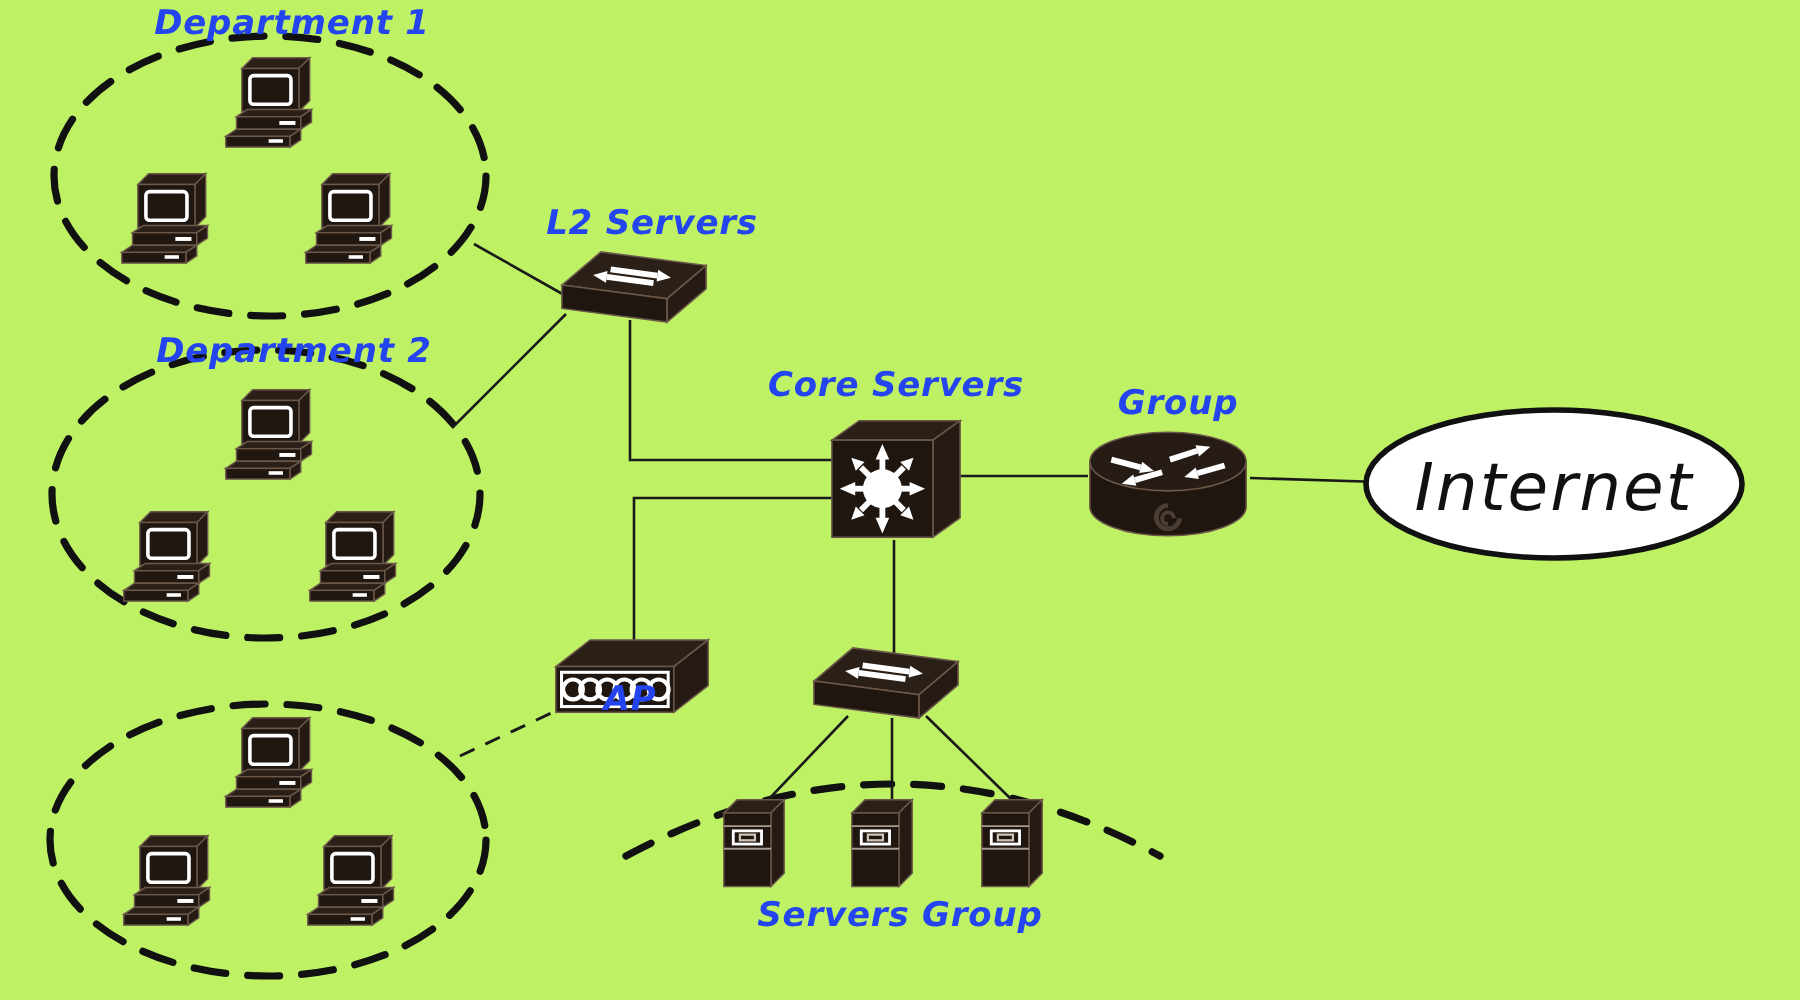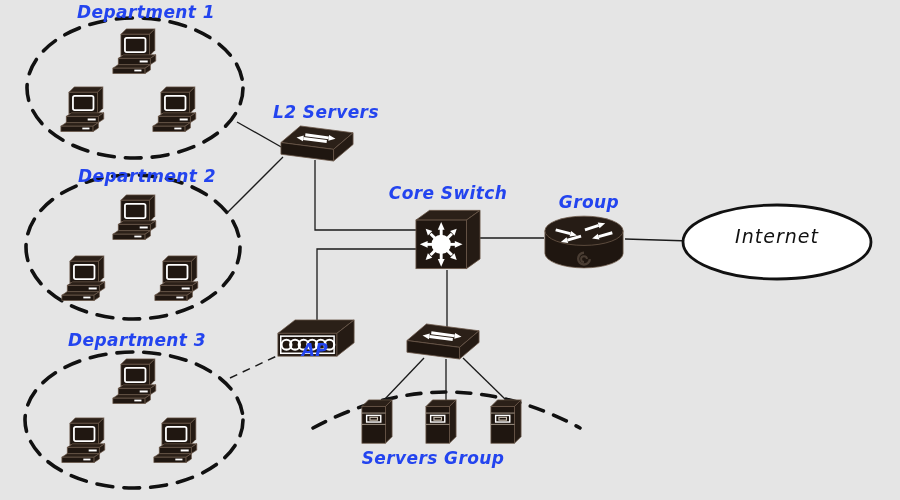--- a/index.html
+++ b/index.html
@@ -1,28 +1,28 @@
 <!DOCTYPE html>
 <html style="--label-blue: #2344ef; --internet-label: #111111;"><head>
 <meta charset="utf-8">
 <style>
   html,body{margin:0;padding:0;background:#fff;}
   .canvas{
-    position:relative;width:900px;height:500px;background:#e5e5e5;overflow:hidden;
+    position:relative;width:900px;height:500px;background:#bef264;overflow:hidden;
     font-family:"DejaVu Sans",sans-serif;
   }
   .bg{position:absolute;left:0;top:0;width:900px;height:500px;}
   .icon{position:absolute;}
   .lbl{
     position:absolute;color:var(--label-blue,#2344ef);
     font-style:italic;font-weight:600;font-size:17px;letter-spacing:.4px;
     white-space:nowrap;transform:translateX(-50%);line-height:1.1;
   }
   .lbl-internet{
-    color:var(--internet-label,#111);font-size:19px;font-weight:500;letter-spacing:1px;
+    color:var(--internet-label,#111);font-size:33px;font-weight:500;letter-spacing:1px;
   }
 </style>
 </head>
 <body>
 
 <div class="canvas">
 
   <svg class="bg" viewBox="0 0 900 500">
     <defs>
 
@@ -218,21 +218,20 @@
     </svg>
   <svg class="icon" style="left:424px;top:398px;width:34px;height:49px" preserveAspectRatio="none">
       <use href="#sym-server"></use>
     </svg>
   <svg class="icon" style="left:489px;top:398px;width:34px;height:49px" preserveAspectRatio="none">
       <use href="#sym-server"></use>
     </svg>
 
   <div class="lbl" style="left:146px;top:3px">Department 1</div>
   <div class="lbl" style="left:147px;top:167px">Department 2</div>
-  <div class="lbl" style="left:137px;top:331px">Department 3</div>
   <div class="lbl" style="left:326px;top:103px">L2 Servers</div>
-  <div class="lbl" style="left:448px;top:184px">Core Switch</div>
+  <div class="lbl" style="left:448px;top:184px">Core Servers</div>
   <div class="lbl" style="left:589px;top:193px">Group</div>
   <div class="lbl" style="left:315px;top:341px">AP</div>
-  <div class="lbl" style="left:433px;top:449px">Servers Group</div>
+  <div class="lbl" style="left:450px;top:449px">Servers Group</div>
   <div class="lbl lbl-internet" style="left:777px;top:226px">Internet</div>
 
 </div>
 
 </body></html>

